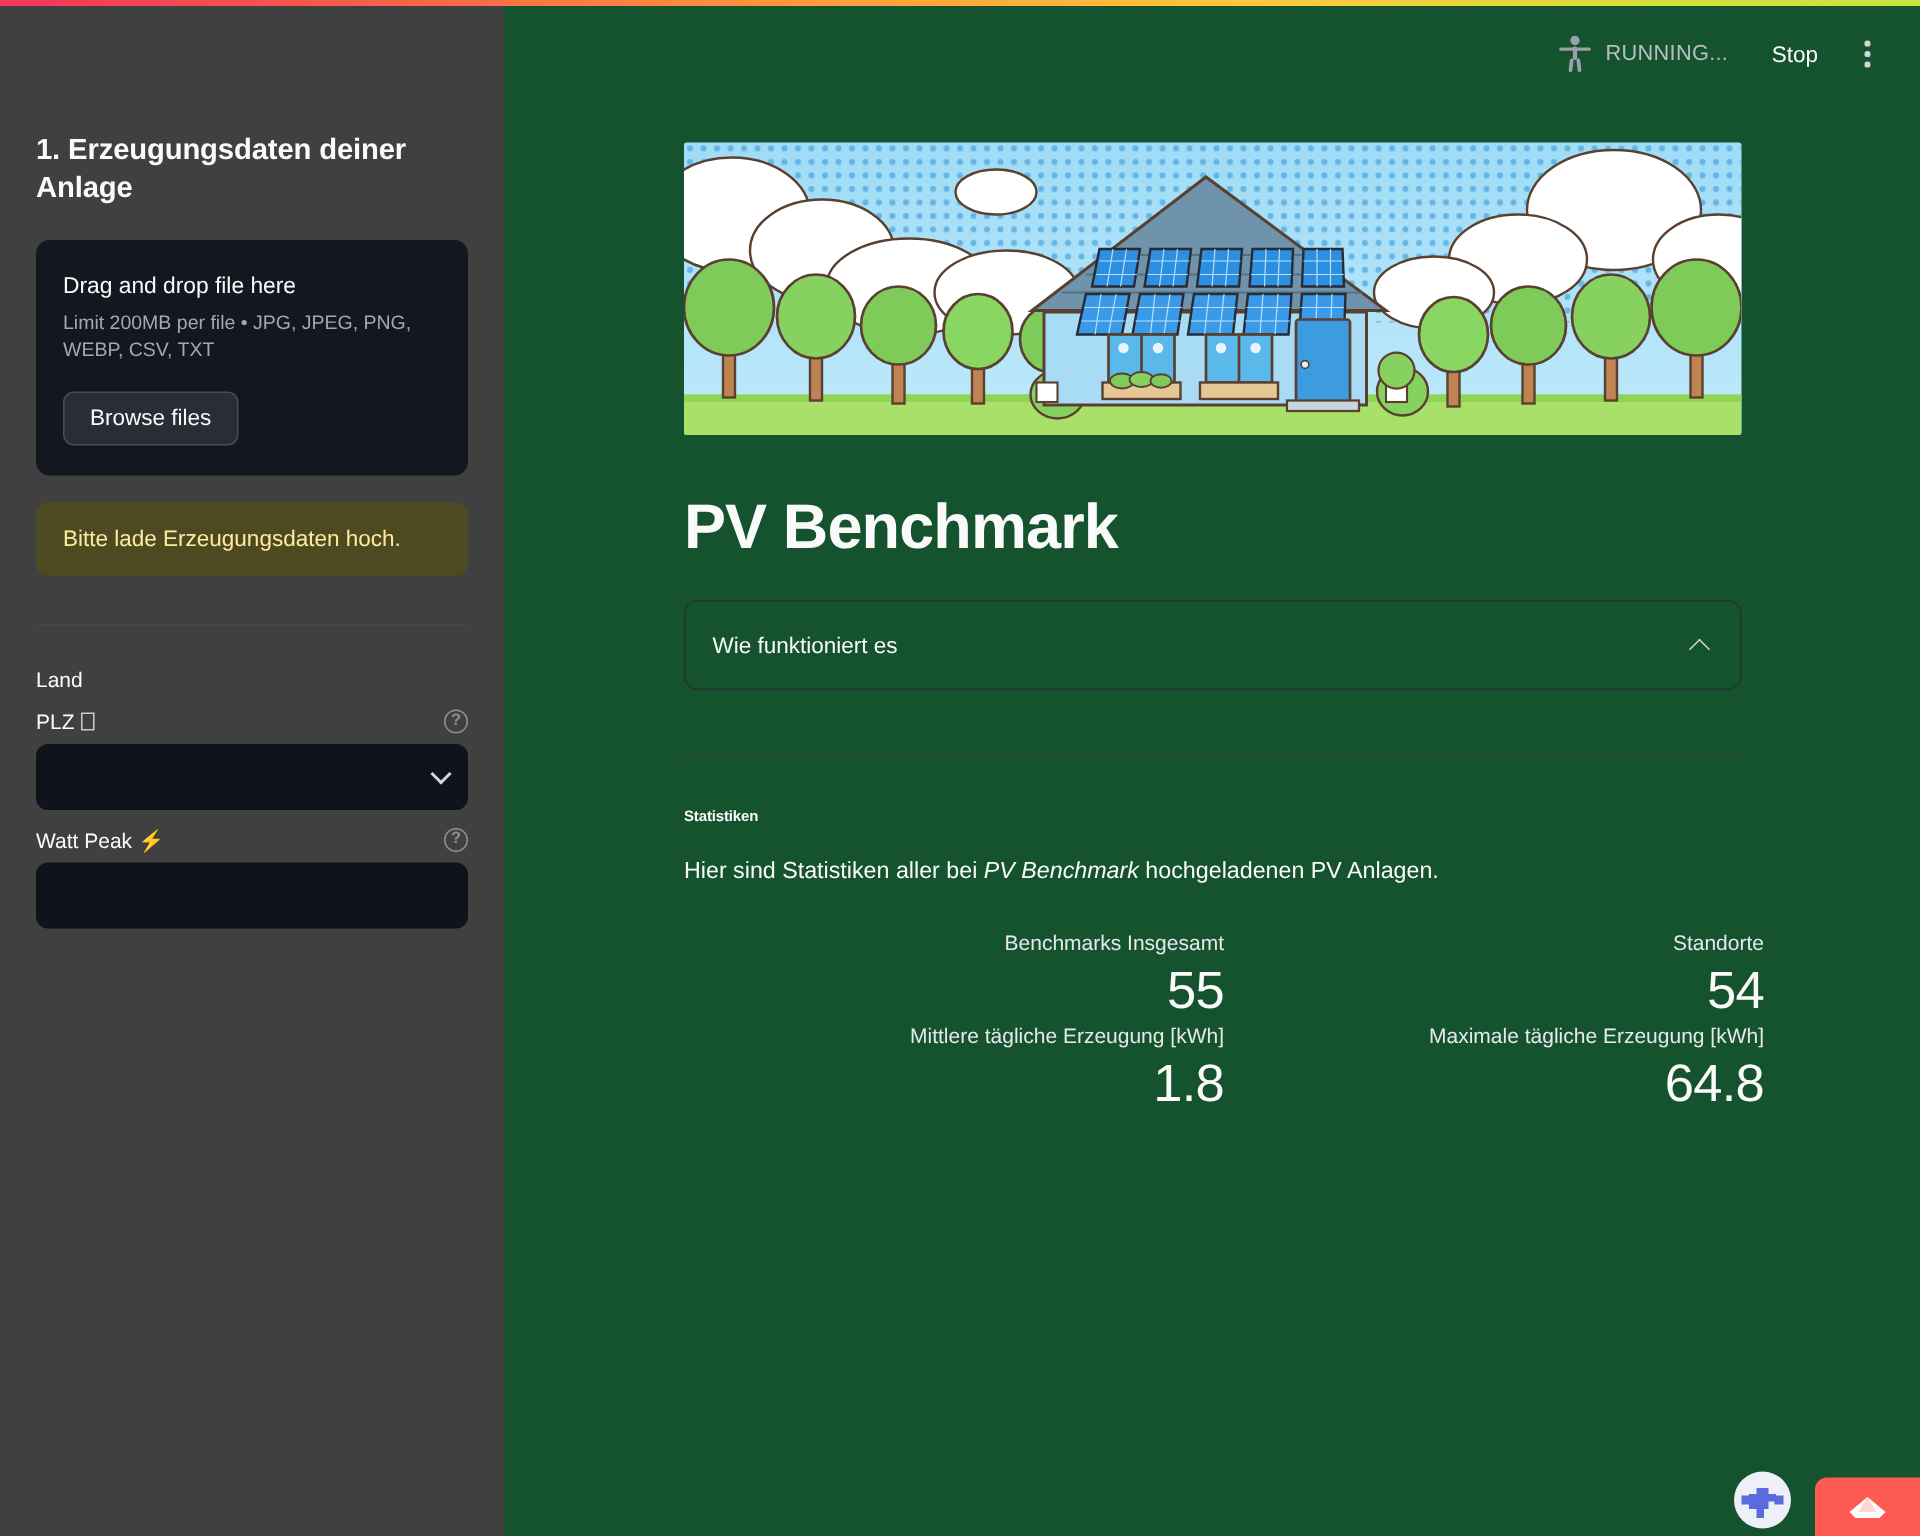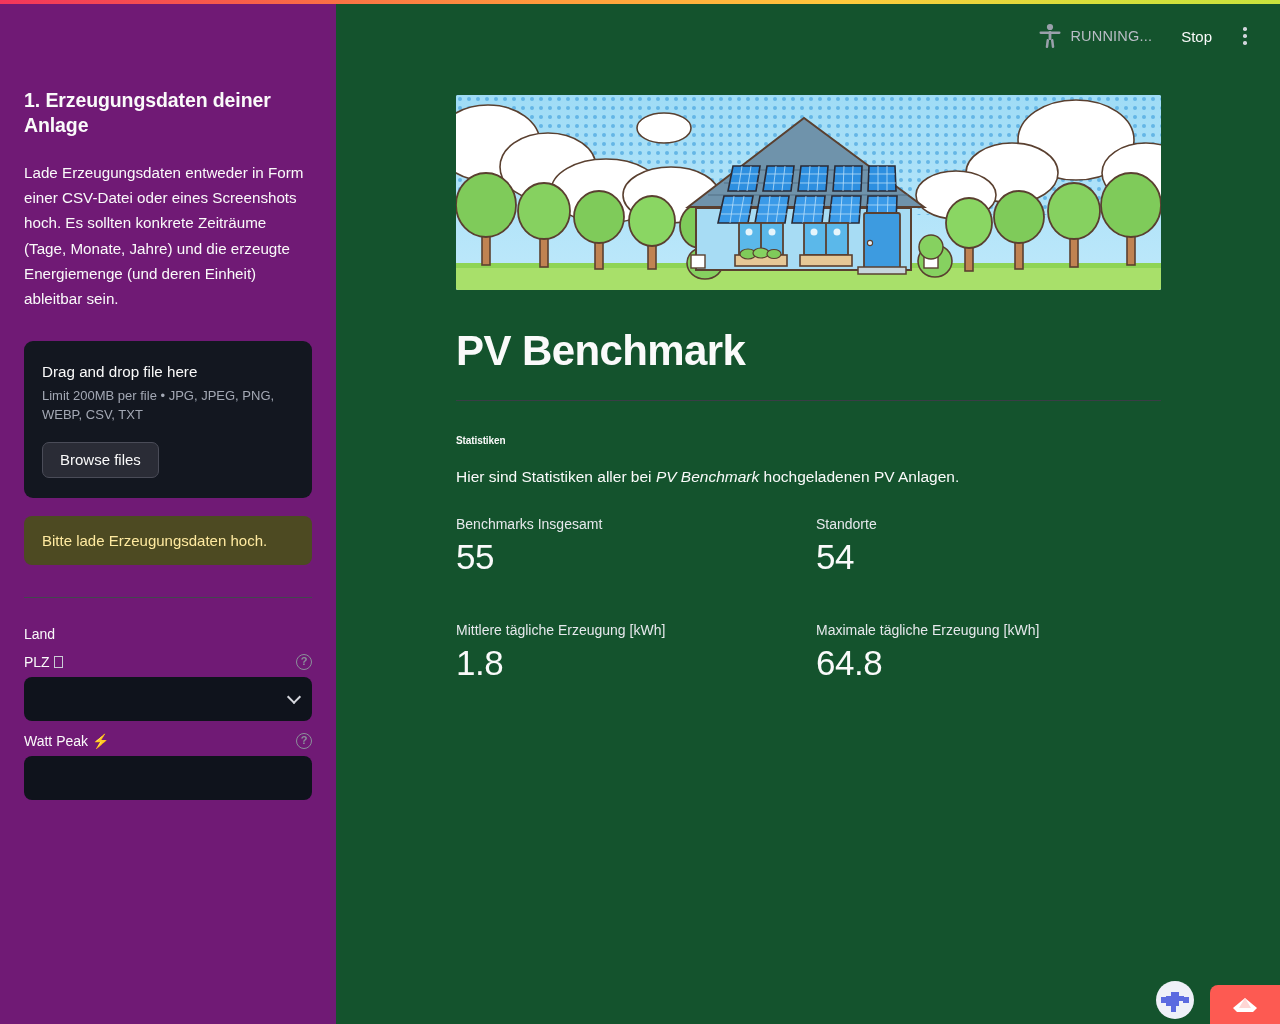--- a/index.html
+++ b/index.html
@@ -14,21 +14,21 @@
   
   .progress-bar {
     position: absolute; top: 0; left: 0; width: 1280px; height: 4px;
     background: linear-gradient(90deg, #f3355b 0%, #f75c4a 18%, #ff9a3c 42%, #ffc93c 66%, #d6e03a 86%, #c9e33d 100%);
     z-index: 50;
   }
 
   
   .sidebar {
     position: absolute; top: 0; left: 0; width: 336px; height: 1024px;
-    background: #701a75;
+    background: #404040;
     padding: 0;
     overflow: hidden;
   }
   .sidebar-inner { padding: 88px 24px 0 24px; width: 336px; }
 
   .sb-h1 {
     font-size: 19.5px; font-weight: 700; color: #fafafa;
     line-height: 1.28; letter-spacing: -0.1px;
     margin-bottom: 22px;
   }
@@ -176,22 +176,22 @@
   .sec-title {
     font-size: 10px; font-weight: 700; color: #fafafa;
     margin-bottom: 22px; letter-spacing: -0.1px;
   }
   .sec-desc { font-size: 15.5px; color: #fafafa; margin-bottom: 30px; }
   .sec-desc em { font-style: italic; }
 
   .metrics-grid {
     display: grid;
     grid-template-columns: 360px 360px;
-    row-gap: 44px;
     width: 720px;
+    text-align: right;
   }
   .metric-label { font-size: 14px; color: #e6e8ec; margin-bottom: 4px; }
   .metric-value { font-size: 35px; color: #fafafa; font-weight: 400; letter-spacing: -0.5px; line-height: 1.2; }
 
   
   .fab-row {
     position: absolute; right: 0px; bottom: 0px;
     display: flex; align-items: flex-end;
   }
   .fab-badge {
@@ -213,21 +213,20 @@
 <body>
 
 <div id="app">
 
   <div class="progress-bar"></div>
 
   <aside class="sidebar">
     <div class="sidebar-inner">
 
       <h1 class="sb-h1">1. Erzeugungsdaten deiner Anlage</h1>
-      <p class="sb-p">Lade Erzeugungsdaten entweder in Form einer CSV-Datei oder eines Screenshots hoch. Es sollten konkrete Zeiträume (Tage, Monate, Jahre) und die erzeugte Energiemenge (und deren Einheit) ableitbar sein.</p>
 
       <div class="uploader">
         <div class="up-title">Drag and drop file here</div>
         <div class="up-sub">Limit 200MB per file • JPG, JPEG, PNG, WEBP, CSV, TXT</div>
         <button class="browse-btn">Browse files</button>
       </div>
 
       <div class="warn-box">Bitte lade Erzeugungsdaten hoch.</div>
 
       <div class="sb-divider"></div>
@@ -452,20 +451,24 @@
           <g>
             <rect x="235" y="160" width="14" height="13" fill="#ffffff" stroke="#5a4030" stroke-width="1.4"></rect>
             <rect x="468" y="160" width="14" height="13" fill="#ffffff" stroke="#5a4030" stroke-width="1.4"></rect>
             <ellipse cx="475" cy="152" rx="12" ry="12" fill="#86d160" stroke="#5a4030" stroke-width="1.5"></ellipse>
           </g>
         </svg>
       </div>
 
       <h1 class="page-title">PV Benchmark</h1>
 
+      <div class="expander">
+        <span class="expander-label">Wie funktioniert es</span>
+        <span class="chev-up"></span>
+      </div>
 
       <div class="main-divider"></div>
 
       <h2 class="sec-title">Statistiken</h2>
 
       <p class="sec-desc"><span>Hier sind Statistiken aller bei </span><em>PV Benchmark</em><span> hochgeladenen PV Anlagen.</span></p>
 
       <div class="metrics-grid">
         <div>
           <div class="metric-label">Benchmarks Insgesamt</div>

